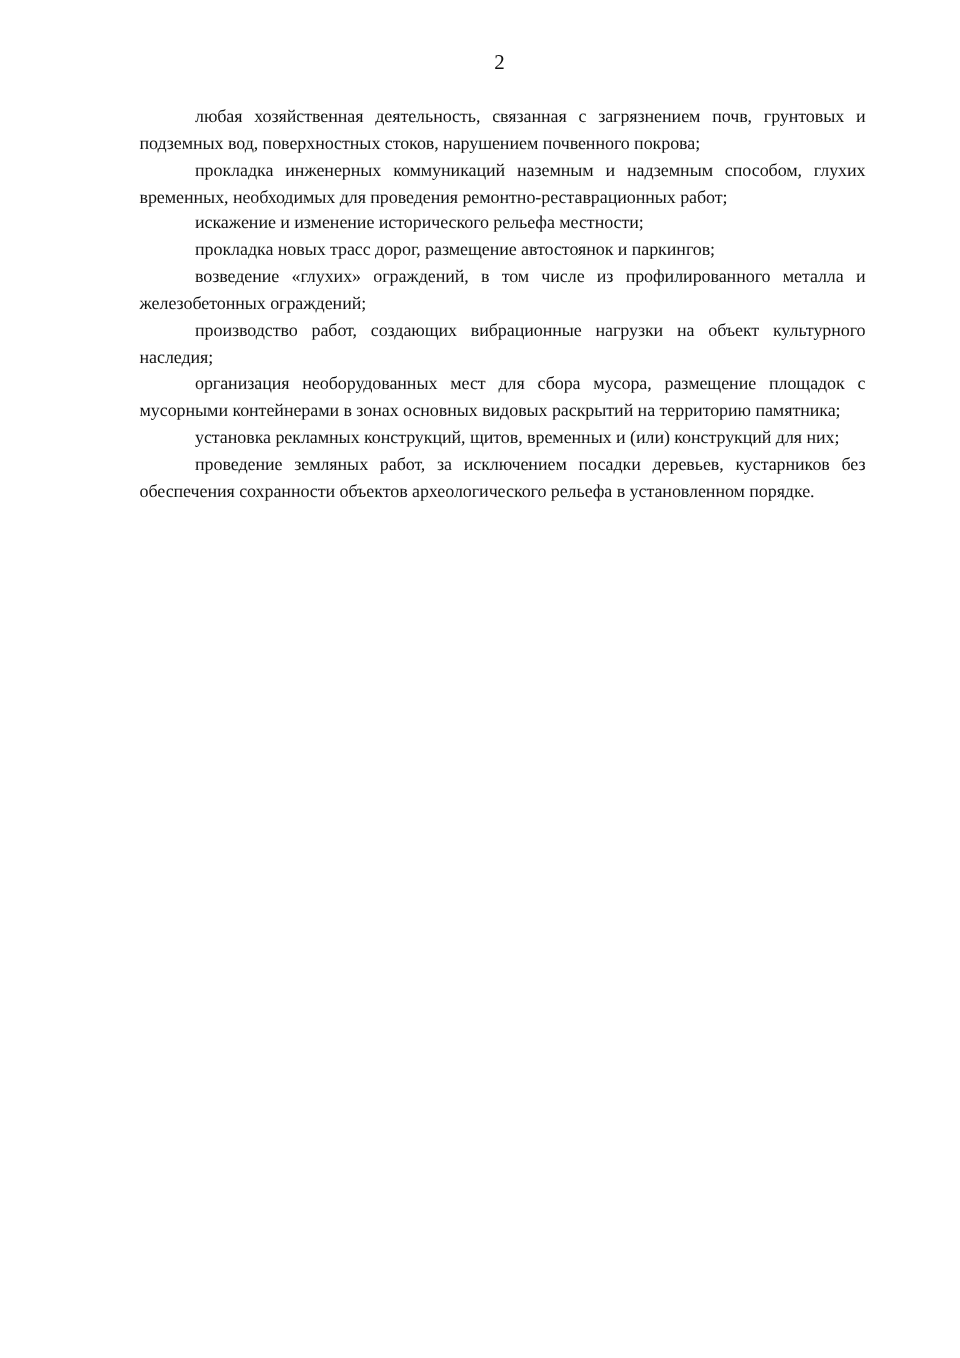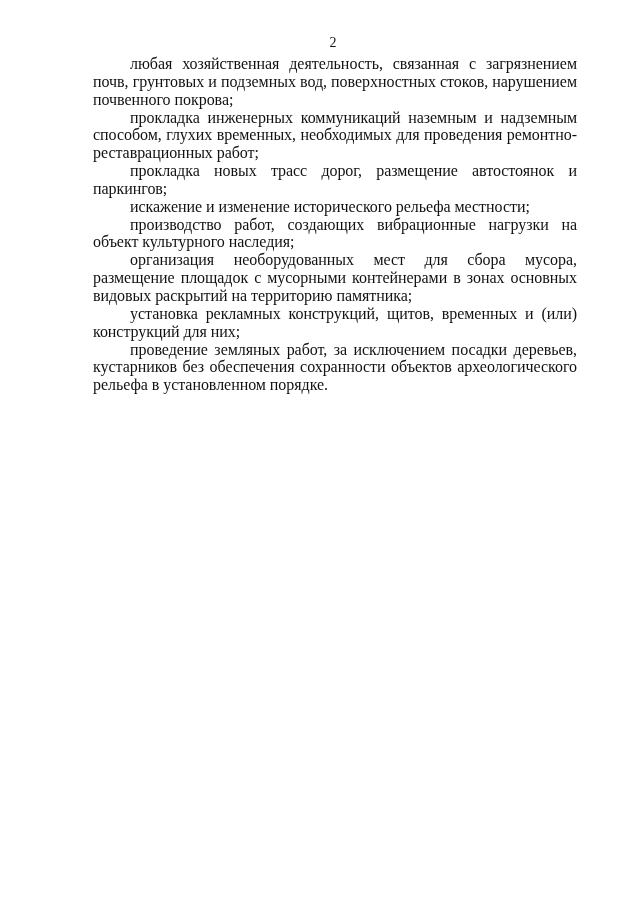--- a/index.html
+++ b/index.html
@@ -19,40 +19,41 @@
       position: absolute;
       top: 34px;
       left: 0;
       width: 666px;
       text-align: center;
       font-size: 14px;
       line-height: 18px;
     }
     .body-text {
       position: absolute;
-      top: 55px;
+      top: 69px;
       left: 93px;
       width: 484px;
-      font-size: 16px;
+      font-size: 12px;
       line-height: 17.85px;
     }
     .para {
       margin: 0;
       text-indent: 37px;
       text-align: justify;
       letter-spacing: -0.05px;
     }
   </style>
 </head>
 <body>
 
 <div class="page-number">2</div>
 
 <div class="body-text">
   <p class="para">любая хозяйственная деятельность, связанная с загрязнением почв, грунтовых и подземных вод, поверхностных стоков, нарушением почвенного покрова;</p>
   <p class="para">прокладка инженерных коммуникаций наземным и надземным способом, глухих временных, необходимых для проведения ремонтно-реставрационных работ;</p>
+  <p class="para">искажение и изменение исторического рельефа местности;</p>
   <p class="para">прокладка новых трасс дорог, размещение автостоянок и паркингов;</p>
-  <p class="para">искажение и изменение исторического рельефа местности;</p>
+  <p class="para">возведение «глухих» ограждений, в том числе из профилированного металла и железобетонных ограждений;</p>
   <p class="para">производство работ, создающих вибрационные нагрузки на объект культурного наследия;</p>
   <p class="para">организация необорудованных мест для сбора мусора, размещение площадок с мусорными контейнерами в зонах основных видовых раскрытий на территорию памятника;</p>
   <p class="para">установка рекламных конструкций, щитов, временных и (или) конструкций для них;</p>
   <p class="para">проведение земляных работ, за исключением посадки деревьев, кустарников без обеспечения сохранности объектов археологического рельефа в установленном порядке.</p>
 </div>
 
 </body></html>

